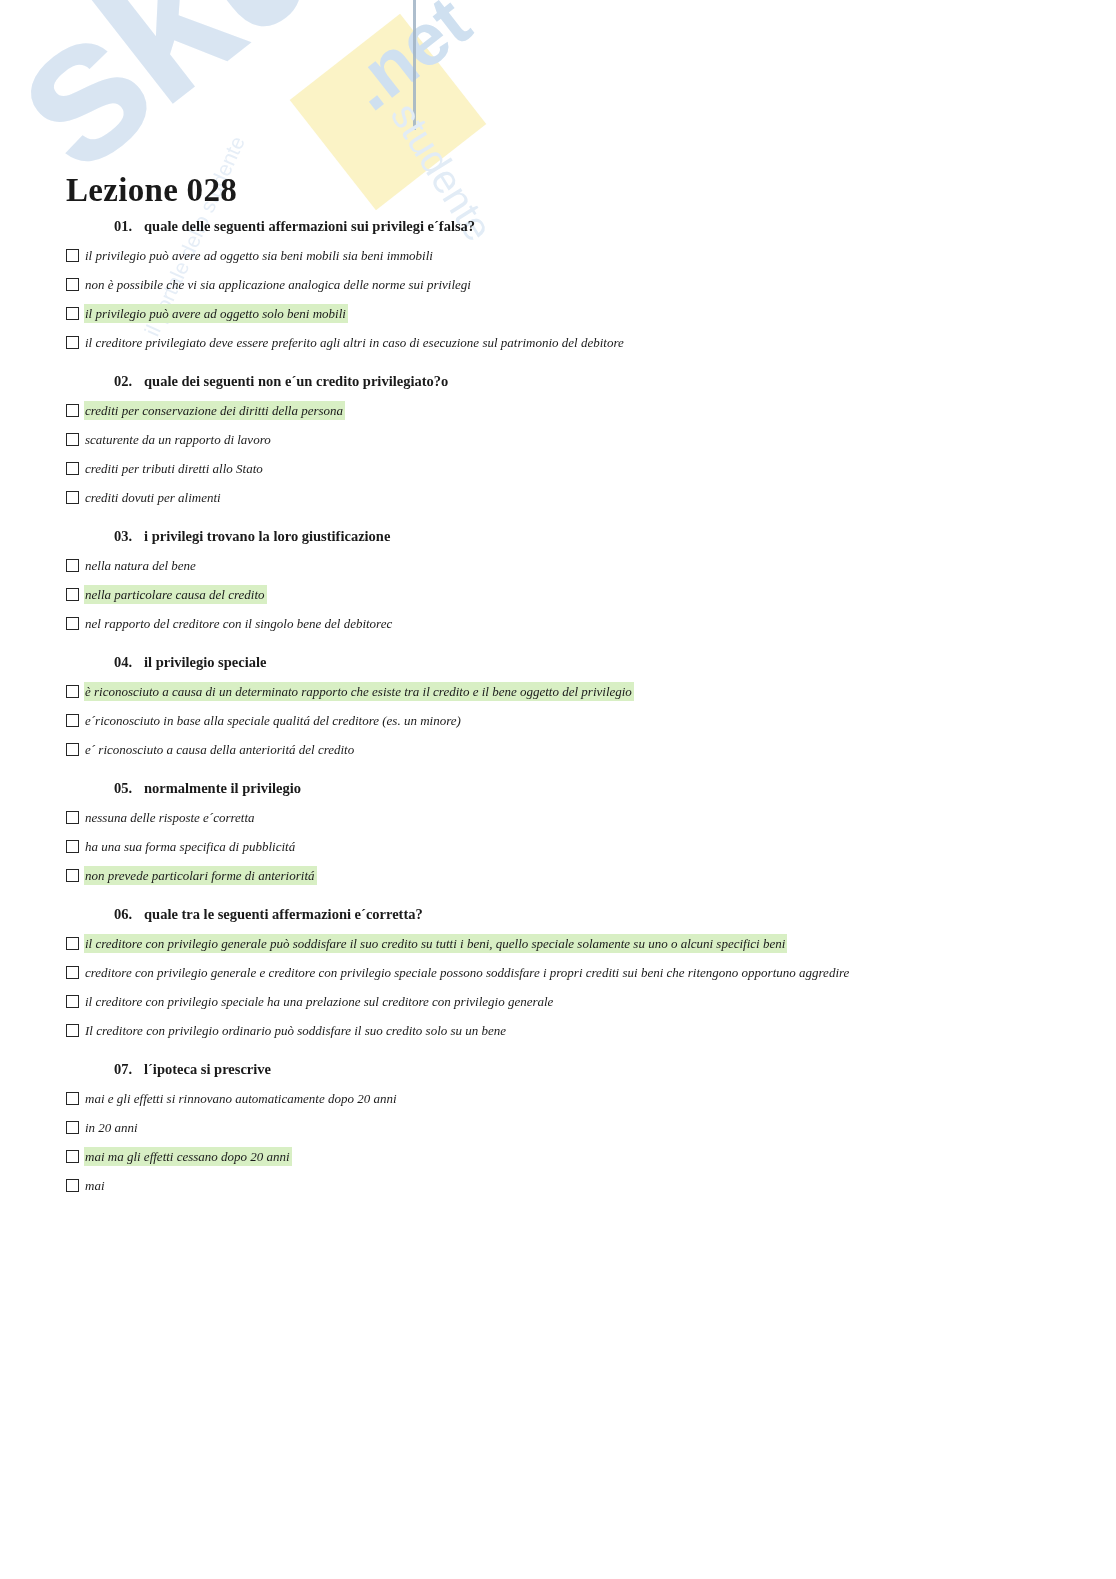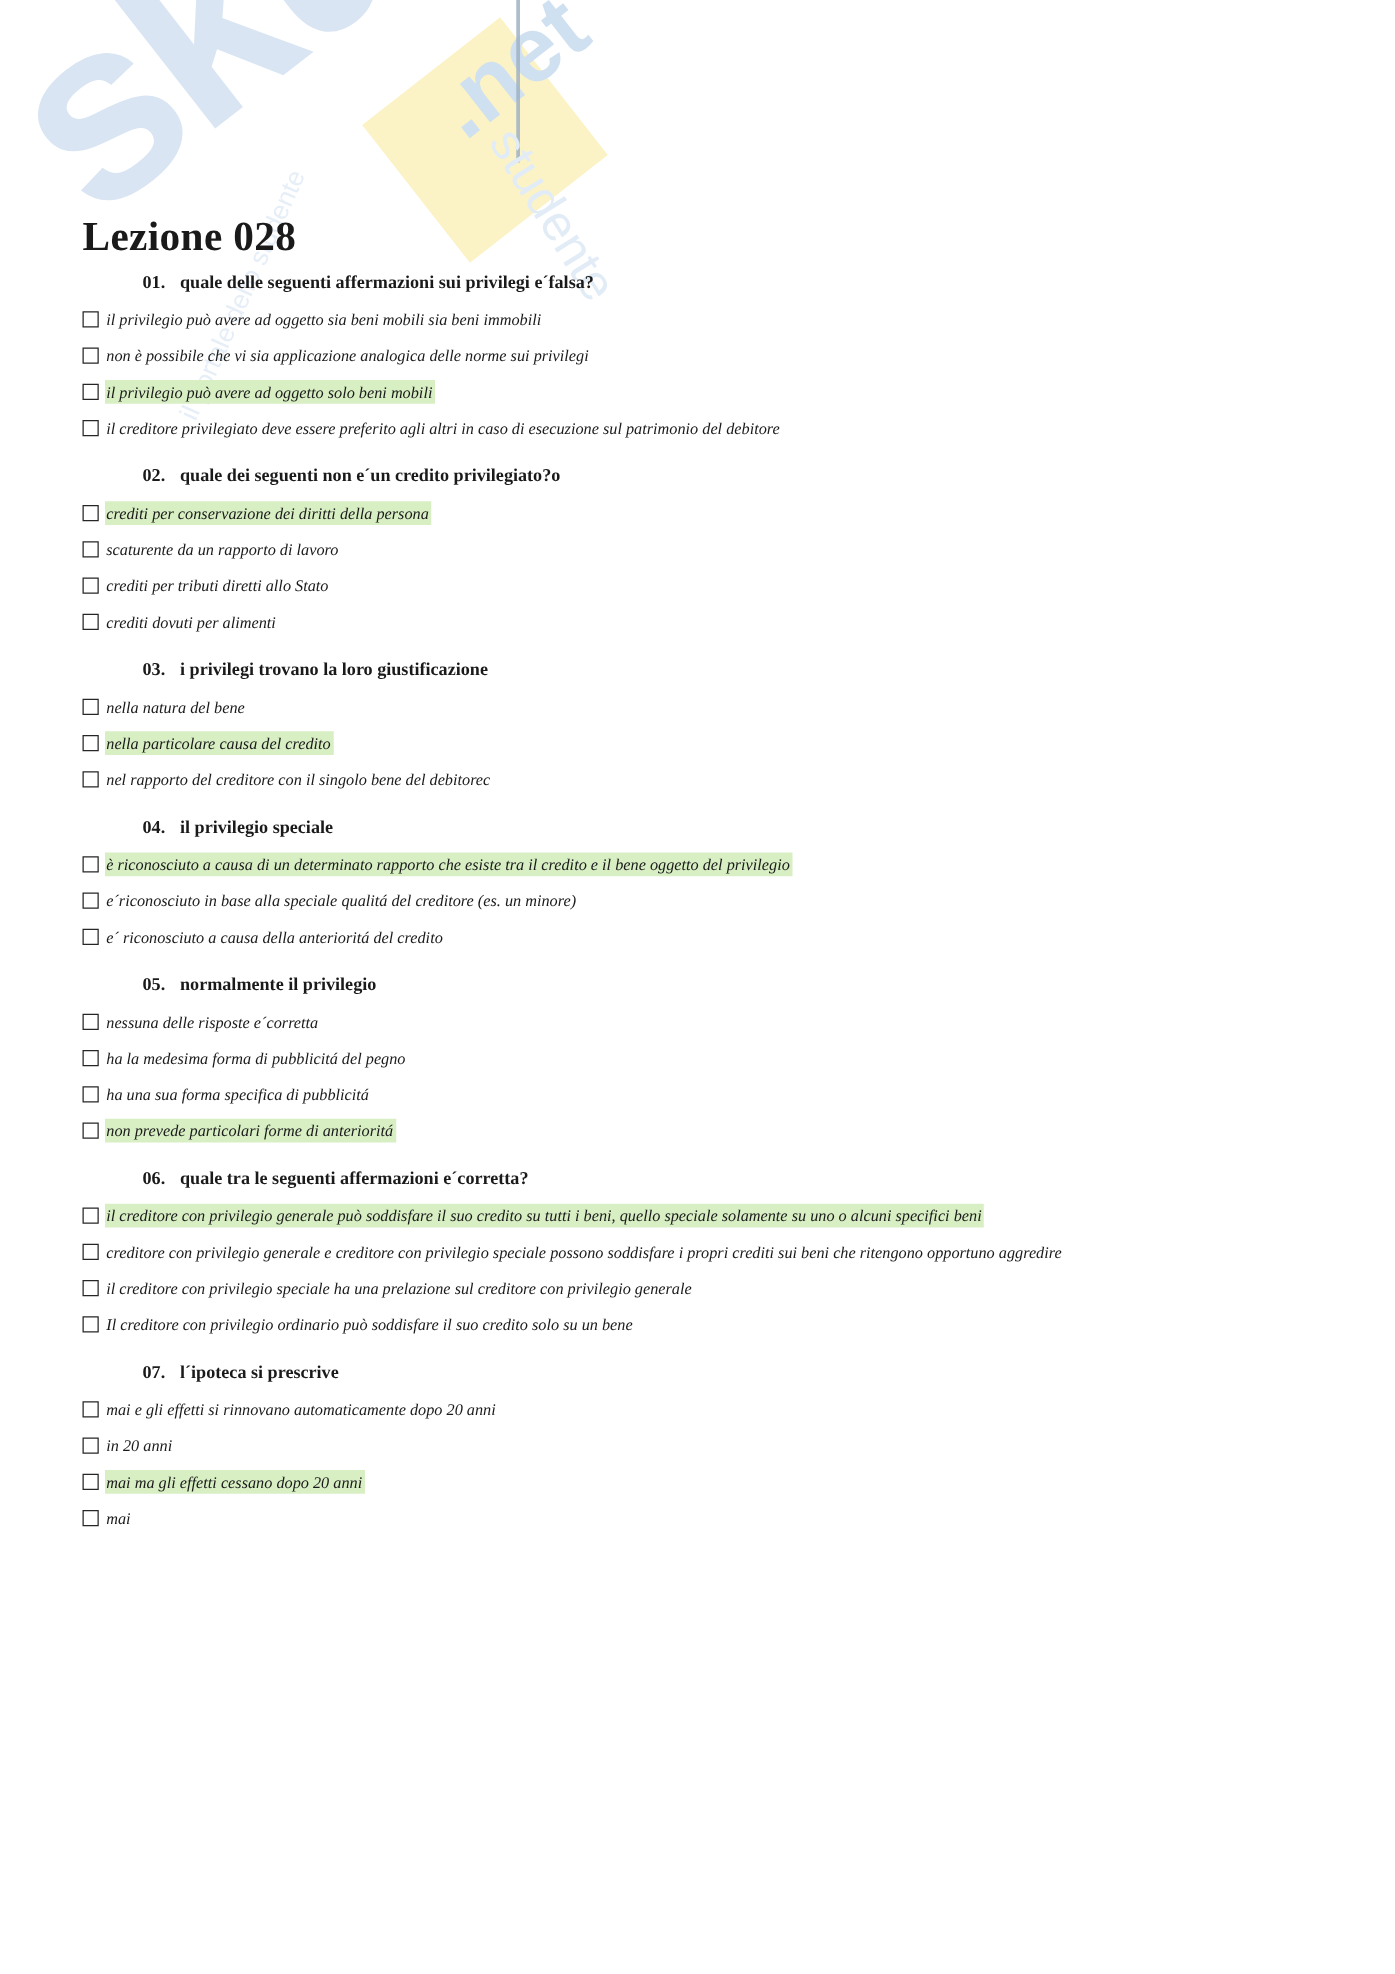--- a/index.html
+++ b/index.html
@@ -239,24 +239,20 @@
         </div>
       </div>
       <div class="question-block">
         <div class="question-head"><span class="q-num">05.</span><span>normalmente il privilegio</span></div>
         <div class="answer-row">
           <span class="checkbox"></span>
           <span class="answer-text">nessuna delle risposte e´corretta</span>
         </div>
         <div class="answer-row">
           <span class="checkbox"></span>
-          <span class="answer-text">ha la medesima forma di pubblicitá del pegno</span>
-        </div>
-        <div class="answer-row">
-          <span class="checkbox"></span>
           <span class="answer-text">ha una sua forma specifica di pubblicitá</span>
         </div>
         <div class="answer-row highlight">
           <span class="checkbox"></span>
           <span class="answer-text">non prevede particolari forme di anterioritá</span>
         </div>
       </div>
       <div class="question-block">
         <div class="question-head"><span class="q-num">06.</span><span>quale tra le seguenti affermazioni e´corretta?</span></div>
         <div class="answer-row highlight">

